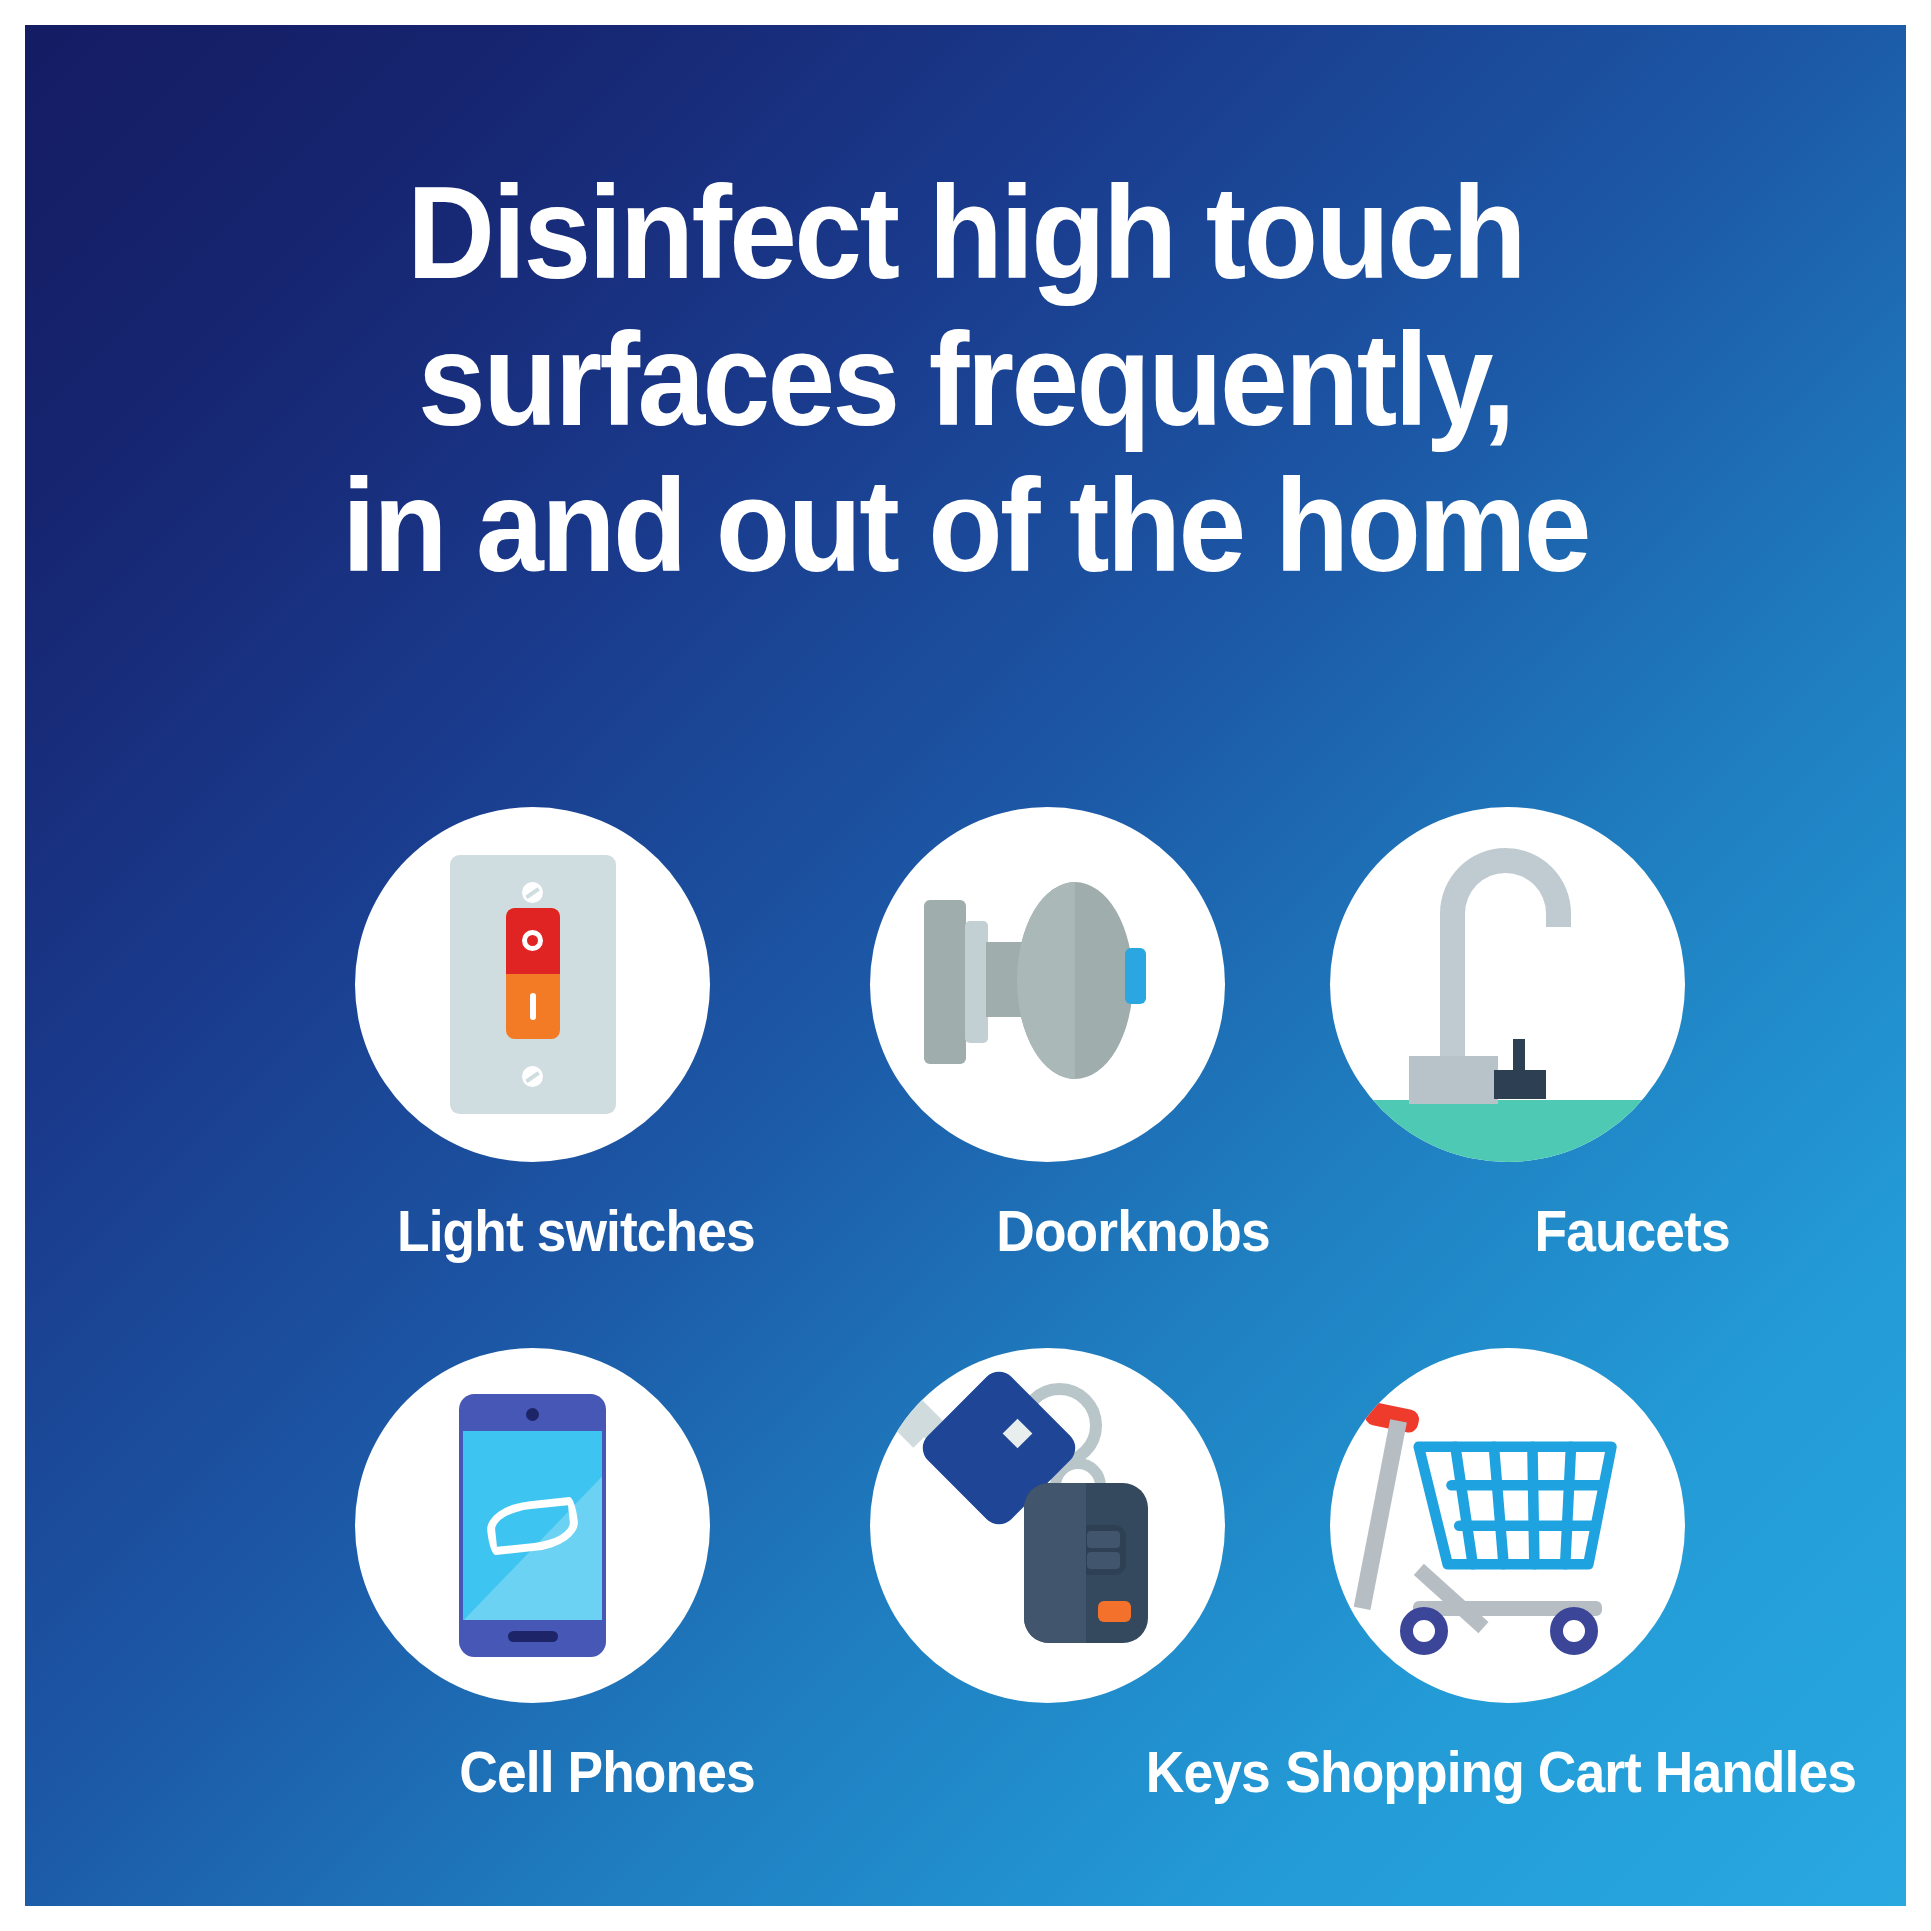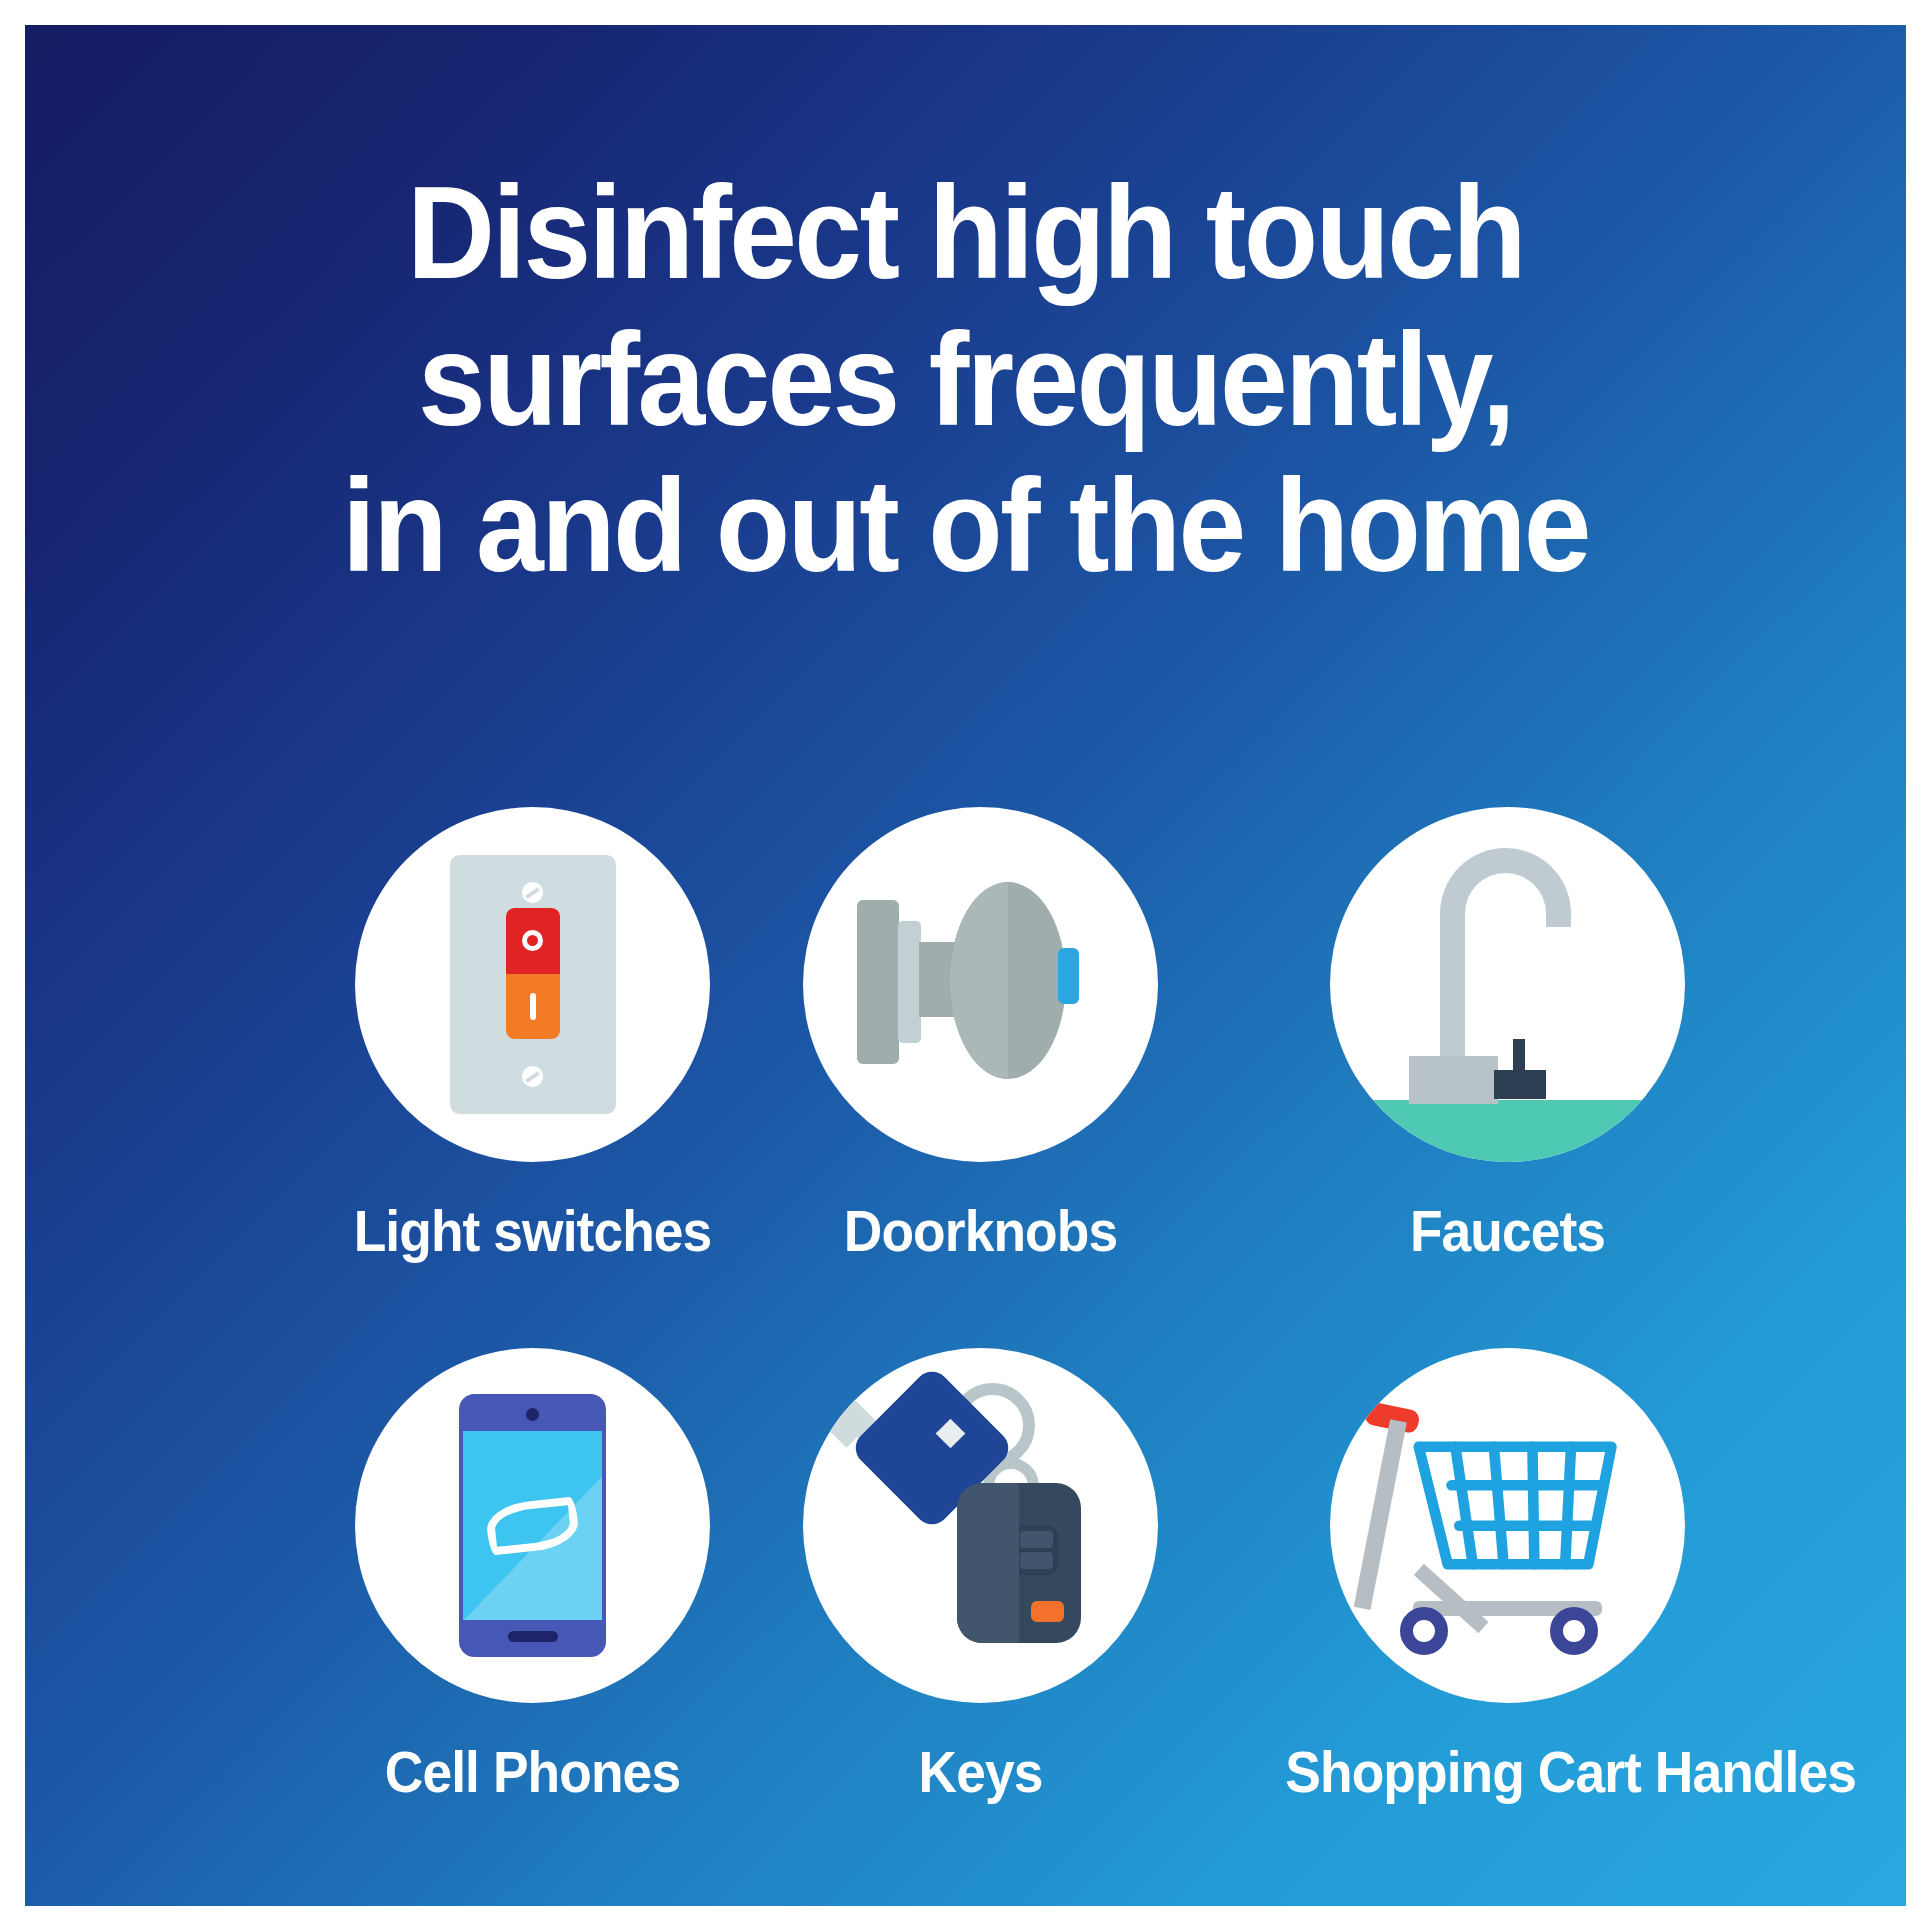--- a/index.html
+++ b/index.html
@@ -43,24 +43,24 @@
   #headline .hl-line { display: block; white-space: nowrap; }
 
   
   .row { position: absolute; left: 0; width: 100%; }
   #row-1 { top: 782px; }
   #row-2 { top: 1323px; }
 
   .cell {
     position: absolute;
     width: 483px;
-    text-align: center;
+    text-align: right;
   }
   .cell.c0 { left: 266px; }
-  .cell.c1 { left: 714px; }
+  .cell.c1 { left: 781px; }
   .cell.c2 { left: 1241px; }
 
   .circle {
     position: relative;
     width: 355px; height: 355px;
     margin: 0 auto;
     border-radius: 50%;
     background: #ffffff;
     overflow: hidden;
   }

